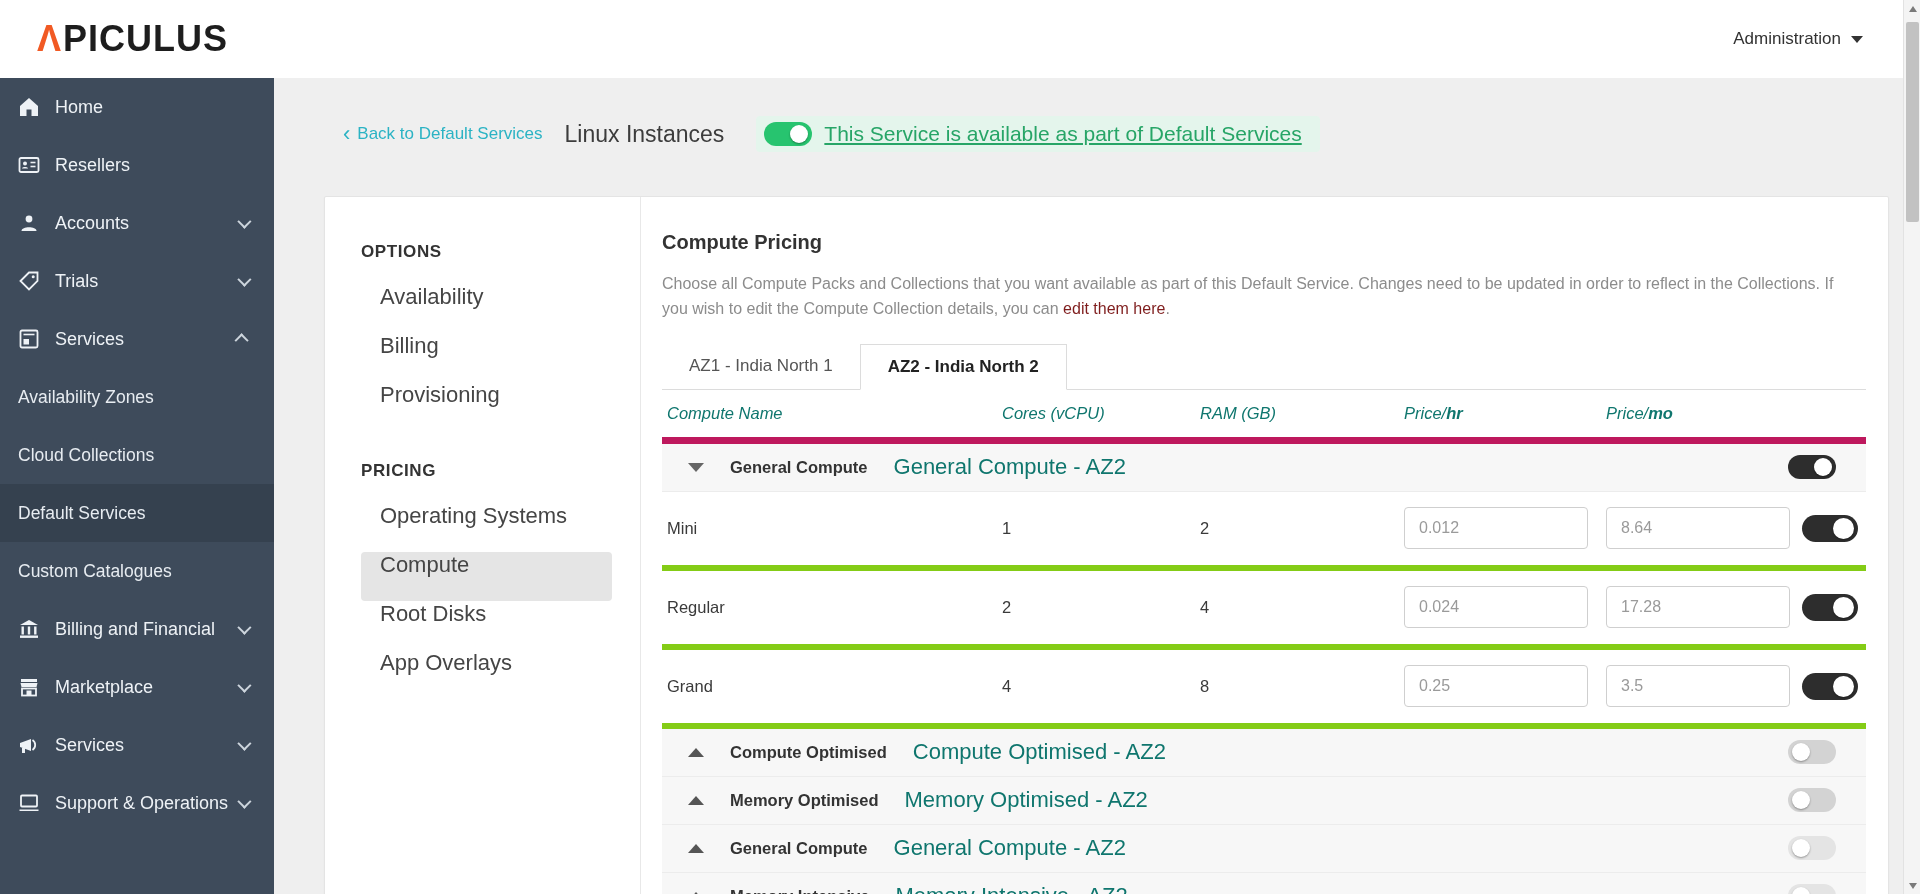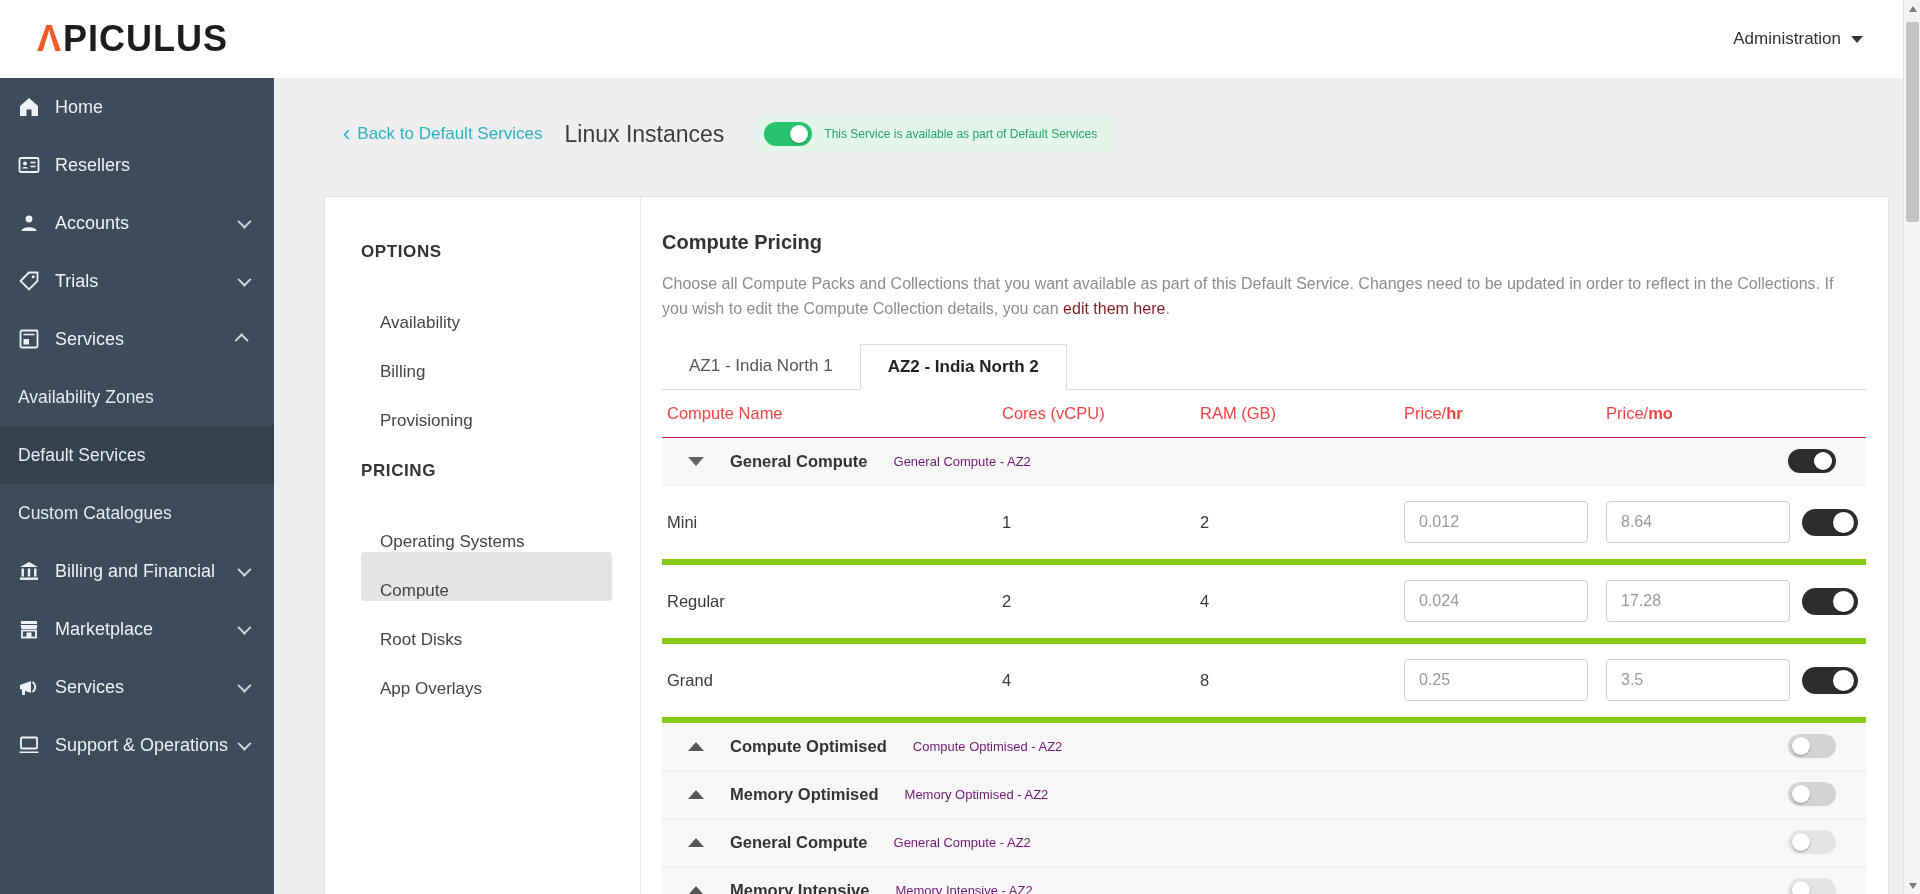--- a/index.html
+++ b/index.html
@@ -25,51 +25,51 @@
   .side-sub-item.active { background:#35414f; }
   svg.icon { display:block; }
 
   
   .main { position:absolute; top:78px; left:304px; width:1599px; height:816px; background:#efefef; overflow:hidden; }
   .page-head { display:flex; align-items:center; padding:38px 0 0 39px; }
   .back-link { display:flex; align-items:center; color:#2bb3c4; font-size:17px; cursor:pointer; }
   .back-link .back-chev { font-size:22px; margin-right:7px; line-height:1; }
   .page-title { font-size:23px; color:#3c3c3c; margin-left:22px; }
   .banner { display:flex; align-items:center; gap:12px; background:#e4f5ec; border-radius:4px; padding:6px 18px 6px 8px; margin-left:32px; }
-  .banner-text { color:#27a567; font-size:12px; }
+  .banner-text { color:#27a567; font-size:21px;text-decoration:underline; }
 
   
   .card { background:#fff; border:1px solid #e4e4e4; border-radius:2px; margin:44px 14px 0 20px; display:flex; min-height:660px; box-shadow:0 1px 2px rgba(0,0,0,0.04); }
   .subnav { width:316px; flex:0 0 316px; border-right:1px solid #e8e8e8; padding:45px 0 0 36px; }
   .subnav-heading { font-size:17px; font-weight:700; color:#333; letter-spacing:0.6px; margin-bottom:22px; }
-  .subnav-item { font-size:17px; color:#454545; height:49px; display:flex; align-items:flex-end; padding-left:19px; margin-right:28px; border-radius:4px; cursor:pointer; }
+  .subnav-item { font-size:22px; color:#454545; height:49px; display:flex; align-items:flex-start; padding-left:19px; margin-right:28px; border-radius:4px; cursor:pointer; }
   .subnav-item.active { background:#e5e5e5; }
   .subnav-gap { height:30px; }
 
   .content { flex:1; padding:34px 29px 40px 21px; }
   .content-heading { font-size:20px; font-weight:700; color:#333; }
   .desc { margin-top:18px; font-size:16px; line-height:1.55; color:#8c8c8c; max-width:1200px; }
   .desc a { color:#7f1d1d; text-decoration:none; cursor:pointer; }
 
   
   .tabs { display:flex; margin-top:22px; border-bottom:1px solid #dcdcdc; }
   .tab { padding:12px 27px; font-size:17px; color:#555; cursor:pointer; }
   .tab.active { border:1px solid #dcdcdc; border-bottom:1px solid #fff; margin-bottom:-1px; background:#fff; font-weight:700; color:#222; }
 
   
-  .thead { display:grid; grid-template-columns:340px 198px 204px 202px 196px 1fr; align-items:center; padding:14px 0; font-size:16.5px; color:#ef4444; border-bottom:1px solid #be185d; }
+  .thead { display:grid; grid-template-columns:340px 198px 204px 202px 196px 1fr; align-items:center; padding:14px 0; font-size:16.5px; color:#0f766e; border-bottom:7px solid #be185d;font-style:italic; }
   .thead .bold { font-weight:700; }
   .thead > div:first-child { padding-left:5px; }
 
   .group-row { display:flex; align-items:center; height:48px; background:#f7f7f7; border-bottom:1px solid #ececec; cursor:pointer; }
   .group-row .tri { margin-left:26px; width:0; height:0; }
   .tri.down { border-left:8px solid transparent; border-right:8px solid transparent; border-top:9px solid #666; }
   .tri.up { border-left:8px solid transparent; border-right:8px solid transparent; border-bottom:9px solid #555; }
   .group-name { margin-left:26px; font-size:16.5px; font-weight:700; color:#333; }
-  .group-sub { margin-left:26px; font-size:13px; color:#701a75; }
+  .group-sub { margin-left:26px; font-size:22px; color:#0f766e; }
   .group-row .spacer { flex:1; }
   .group-row .toggle { margin-right:30px; }
 
   .detail-row { display:grid; grid-template-columns:340px 198px 204px 202px 196px 1fr; align-items:center; height:79px; border-bottom:6px solid #84cc16; font-size:16.5px; color:#3a3a3a; background:#fff; }
   .detail-row > div:first-child { padding-left:5px; }
   .price-input { width:184px; height:42px; border:1px solid #cfcfcf; border-radius:4px; padding:0 14px; font-size:16px; color:#9a9a9a; font-family:"Liberation Sans",sans-serif; outline:none; background:#fff; }
   .detail-row .toggle { justify-self:end; margin-right:8px; }
 
   
   .toggle { position:relative; width:56px; height:27px; border-radius:14px; background:#d3d3d3; cursor:pointer; flex:0 0 auto; }
@@ -159,20 +159,23 @@
         </svg>
     </span>
     <span class="s-label">Services</span>
     <span class="chev up"></span>
   </div>
 
   <div class="side-sub">
     <div class="side-sub-item">
       <span>Availability Zones</span>
     </div>
+    <div class="side-sub-item">
+      <span>Cloud Collections</span>
+    </div>
     <div class="side-sub-item active">
       <span>Default Services</span>
     </div>
     <div class="side-sub-item">
       <span>Custom Catalogues</span>
     </div>
   </div>
 
   <div class="side-item">
     <span class="s-icon">

